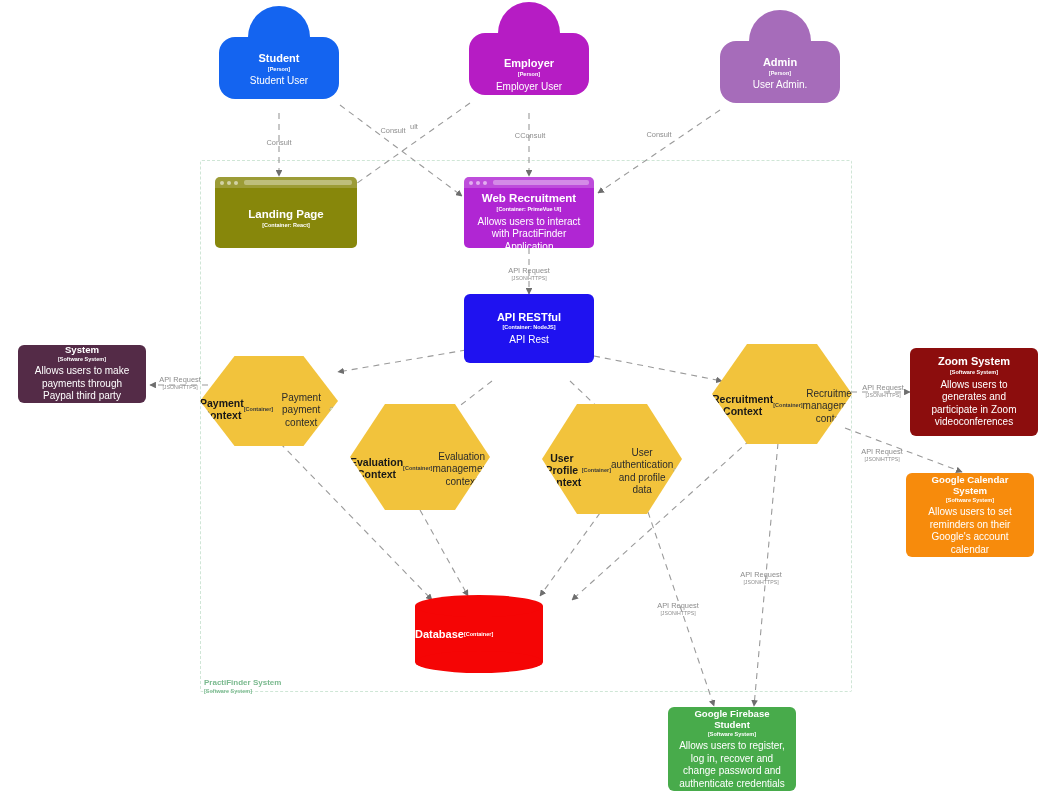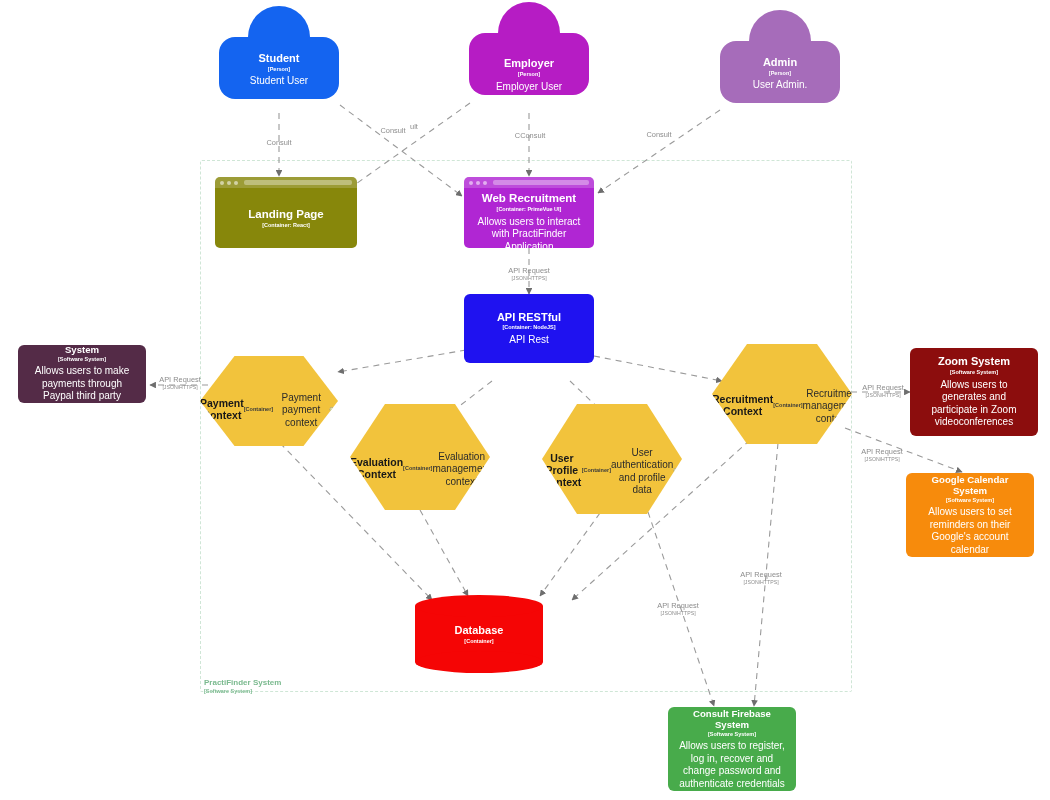--- a/index.html
+++ b/index.html
@@ -175,23 +175,22 @@
     width: 100%;
     height: 22px;
     border-radius: 50%;
     background: #f50505;
   }
   .dbnode .dblabel {
     position: absolute;
     left: 0; top: 0;
     width: 100%; height: 100%;
     display: flex;
-    flex-direction: column;
-    align-items: center;
-    justify-content: center;
+    flex-direction: row;
+    align-items: center;
     z-index: 3;
   }
   .dbnode .node-title { font-size: 11px; }
 
   
   .boundary {
     position: absolute;
     border: 1.4px dashed #cfe6d6;
     border-radius: 2px;
     box-sizing: border-box;
@@ -386,21 +385,21 @@
     <div class="node-desc">Allows users to generates and participate in Zoom videoconferences</div>
   </div>
 
   <div class="boxnode" style="left:906px; top:473px; width:128px; height:84px; background:#f78b0c;">
     <div class="node-title" style="font-size:9.6px;">Google Calendar System</div>
     <div class="node-type">[Software System]</div>
     <div class="node-desc">Allows users to set reminders on their Google's account calendar</div>
   </div>
 
   <div class="boxnode" style="left:668px; top:707px; width:128px; height:84px; background:#48ab4b;">
-    <div class="node-title" style="font-size:9.6px;">Consult Firebase System</div>
+    <div class="node-title" style="font-size:9.6px;">Google Firebase Student</div>
     <div class="node-type">[Software System]</div>
     <div class="node-desc">Allows users to register, log in, recover and change password and authenticate credentials</div>
   </div>
 
   <div class="edge-label" style="left:249px; top:138px; width:60px;">
     <div class="el-main">Consult</div>
   </div>
 
   <div class="edge-label" style="left:363px; top:126px; width:60px;">
     <div class="el-main">Consult</div>

